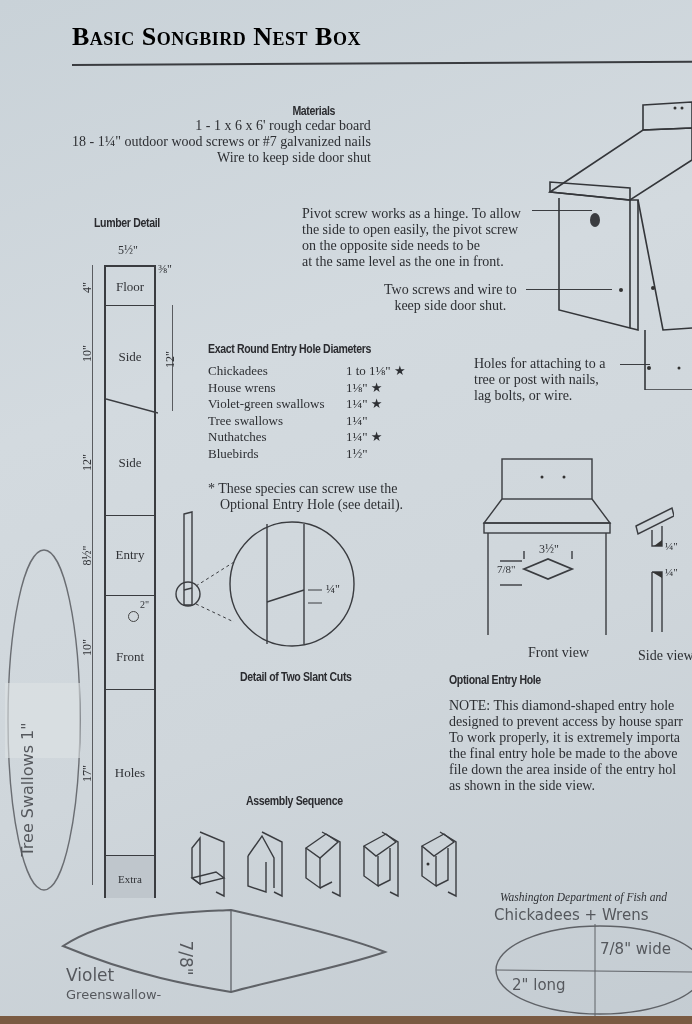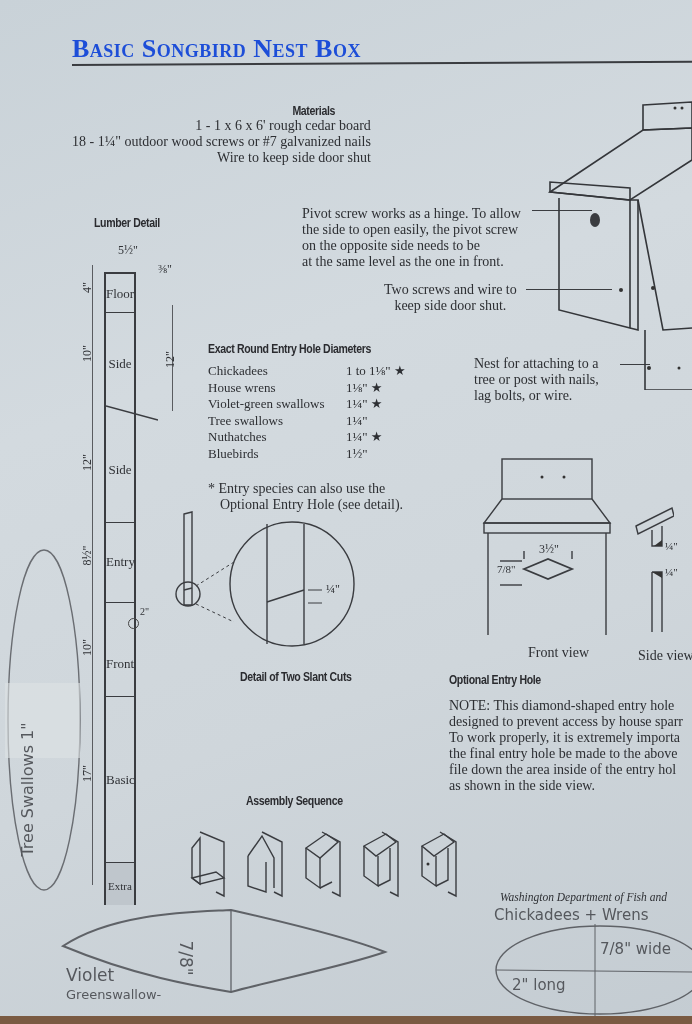--- a/index.html
+++ b/index.html
@@ -3,22 +3,22 @@
 <meta charset="utf-8">
 <style>
   html, body { margin:0; padding:0; }
   body {
     width:692px; height:1024px; overflow:hidden; position:relative;
     background: linear-gradient(160deg, #c9d2d8 0%, #d3dadf 35%, #cfd6db 65%, #c4ccd2 100%);
     font-family: "DejaVu Serif", serif; color:#2b2d31;
   }
   .abs { position:absolute; }
   .title {
-    left:72px; top:34px; font-family:"Liberation Serif", serif; font-weight:bold;
-    font-size:26px; letter-spacing:0.5px; color:#1d4ed8; font-variant:small-caps; white-space:nowrap;
+    left:72px; top:22px; font-family:"Liberation Serif", serif; font-weight:bold;
+    font-size:26px; letter-spacing:0.5px; color:#000000; font-variant:small-caps; white-space:nowrap;
   }
   .title-rule { left:72px; top:64px; width:620px; height:2px; background:#3a3c40; transform:rotate(-0.3deg); transform-origin:left; }
   .h-sans { font-family:"Liberation Sans", sans-serif; font-weight:bold; font-size:12px; letter-spacing:-0.4px; color:#2a2b2f; transform:scaleX(0.88); transform-origin:left; white-space:nowrap; }
   .body-txt { font-family:"Liberation Serif", serif; font-size:14px; line-height:16px; color:#2d2f33; white-space:nowrap; }
   .line { background:#3b3d41; }
   .pencil { font-family:"DejaVu Sans", sans-serif; color:#55585d; white-space:nowrap; }
   table.holes { border-collapse:collapse; }
   table.holes td { padding:0; font-family:"Liberation Serif", serif; font-size:13px; line-height:16.5px; color:#2d2f33; white-space:nowrap; }
   table.holes td.v { padding-left:10px; }
   .lumber-box { border:2px solid #3a3c40; box-sizing:border-box; }
@@ -48,21 +48,21 @@
 </div>
 <div class="abs line" style="left:532px; top:210px; width:60px; height:1px;"></div>
 
 <div class="abs" style="left:384px; top:282px; text-align:center;">
   <div class="body-txt">Two screws and wire to</div>
   <div class="body-txt">keep side door shut.</div>
 </div>
 <div class="abs line" style="left:526px; top:289px; width:86px; height:1px;"></div>
 
 <div class="abs" style="left:474px; top:356px;">
-  <div class="body-txt">Nest for attaching to a</div>
+  <div class="body-txt">Holes for attaching to a</div>
   <div class="body-txt">tree or post with nails,</div>
   <div class="body-txt">lag bolts, or wire.</div>
 </div>
 <div class="abs line" style="left:620px; top:364px; width:30px; height:1px;"></div>
 
 <svg class="abs" style="left:545px; top:100px;" width="147" height="290">
   <g fill="none" stroke="#34363a" stroke-width="1.6">
     <path d="M98 5 L147 2 L147 28 L98 30 Z"></path>
     <path d="M5 92 L98 30 L147 28 L147 60 L85 100 Z"></path>
     <path d="M5 92 L85 100 L85 88 L5 82 Z"></path>
@@ -77,36 +77,36 @@
   <circle cx="76" cy="190" r="2" fill="#333"></circle>
     <circle cx="108" cy="188" r="2" fill="#333"></circle>
   <circle cx="104" cy="268" r="2" fill="#333"></circle>
     <circle cx="134" cy="268" r="1.5" fill="#333"></circle>
 </svg>
 
 <div class="abs h-sans" style="left:94px; top:216px;">Lumber Detail</div>
 <div class="abs dim" style="left:118px; top:243px;">5½"</div>
 <div class="abs dim" style="left:158px; top:262px;">⅜"</div>
 
-<div class="abs lumber-box" style="left:104px; top:272px; width:32px; height:633px;">
+<div class="abs lumber-box" style="left:104px; top:265px; width:52px; height:633px;">
   <div class="seg-label" style="top:12px;">Floor</div>
   <div class="seg" style="top:38px;"></div>
   <div class="seg-label" style="top:82px;">Side</div>
   <svg class="abs" style="left:0; top:130px;" width="52" height="20">
       <line x1="0" y1="2" x2="52" y2="16" stroke="#3a3c40" stroke-width="1.5"></line>
     </svg>
   <div class="seg-label" style="top:188px;">Side</div>
   <div class="seg" style="top:248px;"></div>
   <div class="seg-label" style="top:280px;">Entry</div>
   <div class="seg" style="top:328px;"></div>
   <div class="abs" style="left:22px; top:344px; width:9px; height:9px; border:1px solid #444; border-radius:50%;"></div>
   <div class="abs dim" style="left:34px; top:332px; font-size:10px;">2"</div>
   <div class="seg-label" style="top:382px;">Front</div>
   <div class="seg" style="top:422px;"></div>
-  <div class="seg-label" style="top:498px;">Basic</div>
+  <div class="seg-label" style="top:498px;">Holes</div>
   <div class="seg" style="top:588px;"></div>
   <div class="abs" style="left:0; top:589px; width:100%; height:42px; background:#bfc6cc;"></div>
   <div class="seg-label" style="top:606px; font-size:11px;">Extra</div>
 </div>
 
 <div class="abs line" style="left:92px; top:265px; width:1px; height:620px; background:#5a5c60;"></div>
 <div class="abs dim vdim" style="left:82px; top:280px;">4"</div>
 <div class="abs dim vdim" style="left:79px; top:346px;">10"</div>
 <div class="abs dim vdim" style="left:79px; top:455px;">12"</div>
 <div class="abs dim vdim" style="left:78px; top:548px;">8½"</div>
@@ -138,21 +138,21 @@
         <td>Nuthatches</td>
         <td class="v">1¼" ★</td>
       </tr>
   <tr>
         <td>Bluebirds</td>
         <td class="v">1½"</td>
       </tr>
 </tbody>
   </table>
 <div class="abs" style="left:208px; top:481px;">
-  <div class="body-txt">* Entry species can also use the</div>
+  <div class="body-txt">* These species can screw use the</div>
   <div class="body-txt" style="padding-left:12px;">Optional Entry Hole (see detail).</div>
 </div>
 
 <svg class="abs" style="left:172px; top:510px;" width="190" height="150">
   <g fill="none" stroke="#3a3c40" stroke-width="1.4">
     <path d="M12 4 L20 2 L20 95 L12 95 Z"></path>
     <circle cx="16" cy="84" r="12"></circle>
     <circle cx="120" cy="74" r="62"></circle>
     <line x1="95" y1="14" x2="95" y2="134"></line>
     <line x1="132" y1="14" x2="132" y2="134"></line>

